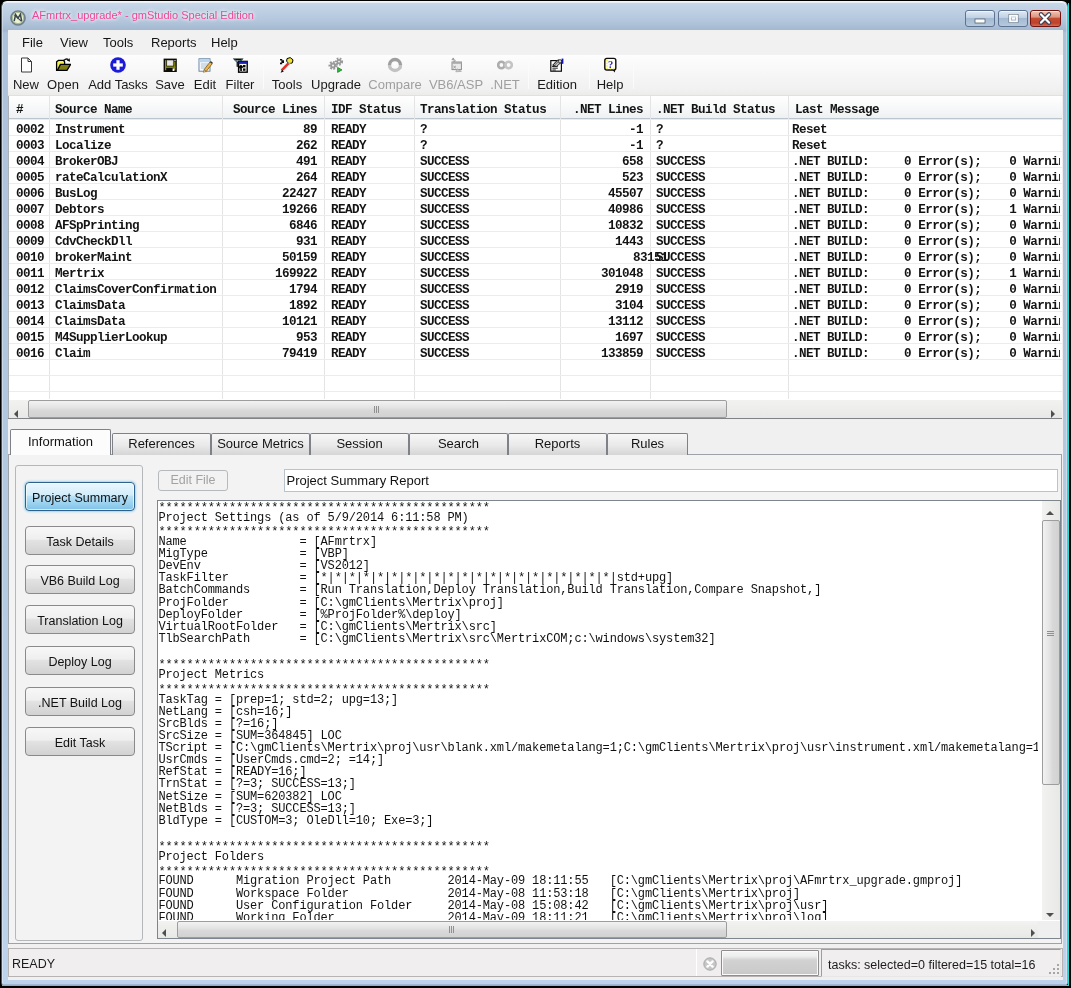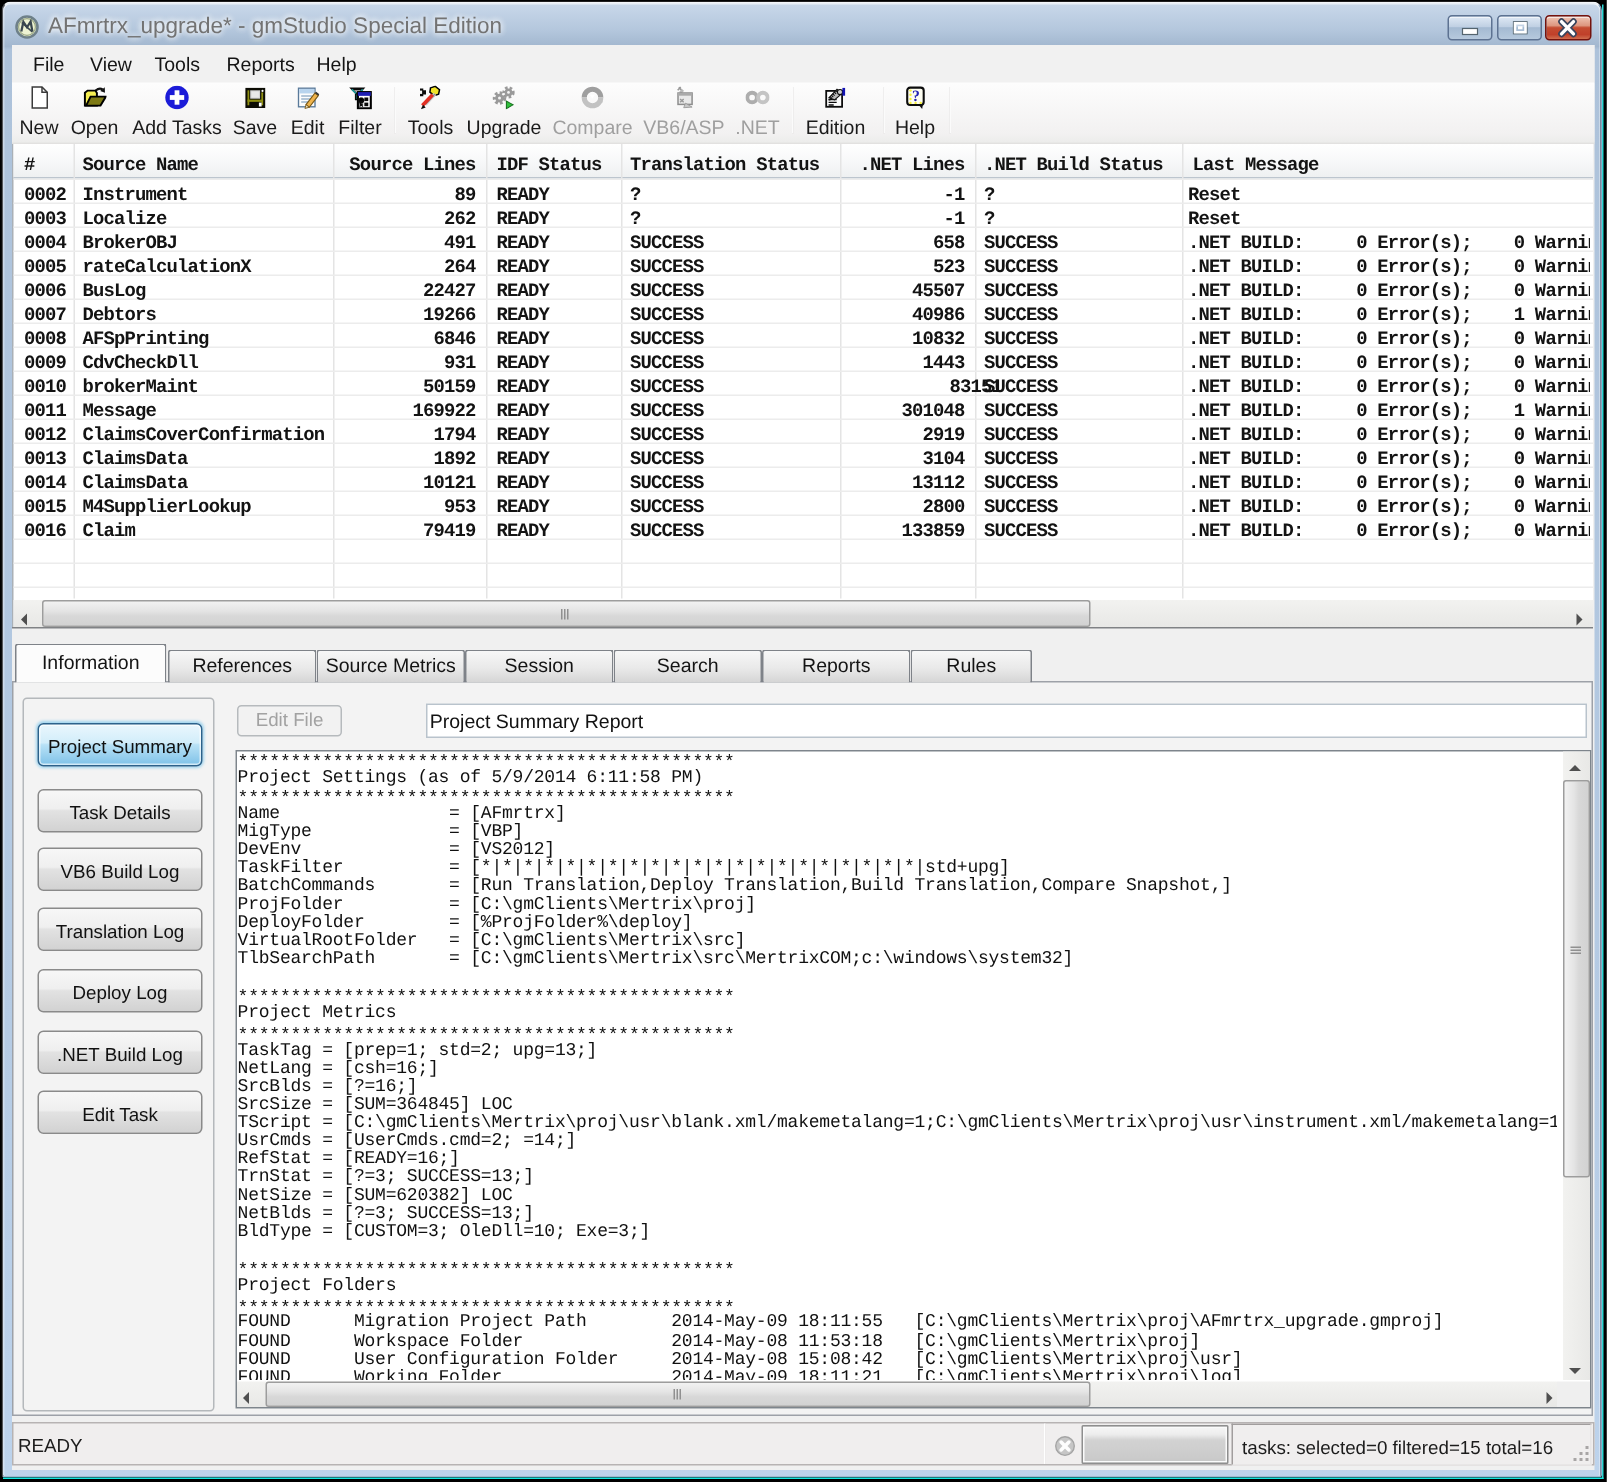--- a/index.html
+++ b/index.html
@@ -16,21 +16,21 @@
 </style></head><body>
 <div style="position:absolute;left:1px;top:1px;width:1067px;height:984px;border-radius:6px 6px 2px 2px;background:linear-gradient(#c9d8ea,#b4c7dd 18px,#a2b7cf 29px,#adc2da 31px,#b5cbe4 70%,#bdd3ec);border:1px solid #54565a;border-top-color:#f2f5f9;border-right-color:#8da7c2;border-bottom-color:#a3b9d1;box-shadow:inset 0 1px 0 rgba(255,255,255,.6),inset 1px 0 0 rgba(255,255,255,.35),inset -1px 0 0 rgba(255,255,255,.35)"></div>
 <div style="position:absolute;left:1068px;top:3px;width:1.2px;height:983px;background:#2cd8d4"></div>
 <div style="position:absolute;left:2px;top:985px;width:1067px;height:1.3px;background:#17e7e3"></div>
 <div style="position:absolute;left:10px;top:10px;width:16px;height:16px"><svg width="16" height="16" viewBox="0 0 16 16">
 <circle cx="8" cy="8" r="7" fill="#edf3d2" stroke="#6e8089" stroke-width="1.7"></circle>
 <circle cx="8" cy="8" r="5.6" fill="none" stroke="#9aa785" stroke-width="0.8"></circle>
 <path d="M4.2 11 L5.6 4.6 L8 8.2 L10.4 4.4 L11.6 11" fill="none" stroke="#39464e" stroke-width="1.5"></path>
 <path d="M4.5 5 L11.5 11.3" stroke="#39464e" stroke-width="1.1"></path>
 </svg></div>
-<div style="position:absolute;left:32px;top:9px;font-size:15px;color:#737373;text-shadow:0 0 4px #fff,0 0 4px #fff">AFmrtrx_upgrade* - gmStudio Special Edition</div>
+<div style="position:absolute;left:32px;top:9px;font-size:11px;color:#ec4899;text-shadow:0 0 4px #fff,0 0 4px #fff">AFmrtrx_upgrade* - gmStudio Special Edition</div>
 <div style="position:absolute;left:965px;top:10px;width:30px;height:17px;border:1px solid #5d7291;border-radius:3px;background:linear-gradient(#dfe9f5,#c0d0e3 45%,#a4bad2 50%,#b6c9dd);box-shadow:inset 0 1px 0 rgba(255,255,255,.6)"><svg width="28" height="15" viewBox="0 0 28 15">
       <rect x="9" y="8" width="10" height="4" fill="#ffffff" stroke="#54646e" stroke-width="0.8"></rect>
     </svg></div>
 <div style="position:absolute;left:998px;top:10px;width:30px;height:17px;border:1px solid #5d7291;border-radius:3px;background:linear-gradient(#dfe9f5,#c0d0e3 45%,#a4bad2 50%,#b6c9dd);box-shadow:inset 0 1px 0 rgba(255,255,255,.6)"><svg width="28" height="15" viewBox="0 0 28 15">
       <rect x="10" y="3.5" width="9" height="8" fill="none" stroke="#54646e" stroke-width="0.8"></rect>
       <rect x="11" y="4.5" width="7" height="6" fill="none" stroke="#ffffff" stroke-width="1.7"></rect>
       <rect x="13" y="6.5" width="3" height="2" fill="#fff"></rect>
     </svg></div>
 <div style="position:absolute;left:1030px;top:10px;width:31px;height:17px;border:1px solid #74120d;border-radius:3px;background:linear-gradient(#f0c6b5,#dd9780 40%,#c44c31 50%,#c0402a 80%,#cf6e4f);box-shadow:inset 0 1px 0 rgba(255,255,255,.6)"><svg width="28" height="15" viewBox="0 0 28 15">
       <path d="M10 3.4 L18 11.6 M18 3.4 L10 11.6" stroke="#39445c" stroke-width="4.4" stroke-linecap="round"></path>
@@ -261,21 +261,21 @@
 <div class="cell" style="top:233.5px;left:792px;width:268px;overflow:hidden">.NET BUILD:     0 Error(s);    0 Warning(s)</div>
 <div class="cell" style="top:249.5px;left:16px">0010</div>
 <div class="cell" style="top:249.5px;left:55px">brokerMaint</div>
 <div class="cell" style="top:249.5px;right:754px">50159</div>
 <div class="cell" style="top:249.5px;left:331px">READY</div>
 <div class="cell" style="top:249.5px;left:420px">SUCCESS</div>
 <div class="cell" style="top:249.5px;right:403px">83151</div>
 <div class="cell" style="top:249.5px;left:656px">SUCCESS</div>
 <div class="cell" style="top:249.5px;left:792px;width:268px;overflow:hidden">.NET BUILD:     0 Error(s);    0 Warning(s)</div>
 <div class="cell" style="top:265.5px;left:16px">0011</div>
-<div class="cell" style="top:265.5px;left:55px">Message</div>
+<div class="cell" style="top:265.5px;left:55px">Mertrix</div>
 <div class="cell" style="top:265.5px;right:754px">169922</div>
 <div class="cell" style="top:265.5px;left:331px">READY</div>
 <div class="cell" style="top:265.5px;left:420px">SUCCESS</div>
 <div class="cell" style="top:265.5px;right:428px">301048</div>
 <div class="cell" style="top:265.5px;left:656px">SUCCESS</div>
 <div class="cell" style="top:265.5px;left:792px;width:268px;overflow:hidden">.NET BUILD:     0 Error(s);    1 Warning(s)</div>
 <div class="cell" style="top:281.5px;left:16px">0012</div>
 <div class="cell" style="top:281.5px;left:55px">ClaimsCoverConfirmation</div>
 <div class="cell" style="top:281.5px;right:754px">1794</div>
 <div class="cell" style="top:281.5px;left:331px">READY</div>
@@ -297,21 +297,21 @@
 <div class="cell" style="top:313.5px;left:331px">READY</div>
 <div class="cell" style="top:313.5px;left:420px">SUCCESS</div>
 <div class="cell" style="top:313.5px;right:428px">13112</div>
 <div class="cell" style="top:313.5px;left:656px">SUCCESS</div>
 <div class="cell" style="top:313.5px;left:792px;width:268px;overflow:hidden">.NET BUILD:     0 Error(s);    0 Warning(s)</div>
 <div class="cell" style="top:329.5px;left:16px">0015</div>
 <div class="cell" style="top:329.5px;left:55px">M4SupplierLookup</div>
 <div class="cell" style="top:329.5px;right:754px">953</div>
 <div class="cell" style="top:329.5px;left:331px">READY</div>
 <div class="cell" style="top:329.5px;left:420px">SUCCESS</div>
-<div class="cell" style="top:329.5px;right:428px">2800</div>
+<div class="cell" style="top:329.5px;right:428px">1697</div>
 <div class="cell" style="top:329.5px;left:656px">SUCCESS</div>
 <div class="cell" style="top:329.5px;left:792px;width:268px;overflow:hidden">.NET BUILD:     0 Error(s);    0 Warning(s)</div>
 <div class="cell" style="top:345.5px;left:16px">0016</div>
 <div class="cell" style="top:345.5px;left:55px">Claim</div>
 <div class="cell" style="top:345.5px;right:754px">79419</div>
 <div class="cell" style="top:345.5px;left:331px">READY</div>
 <div class="cell" style="top:345.5px;left:420px">SUCCESS</div>
 <div class="cell" style="top:345.5px;right:428px">133859</div>
 <div class="cell" style="top:345.5px;left:656px">SUCCESS</div>
 <div class="cell" style="top:345.5px;left:792px;width:268px;overflow:hidden">.NET BUILD:     0 Error(s);    0 Warning(s)</div>

